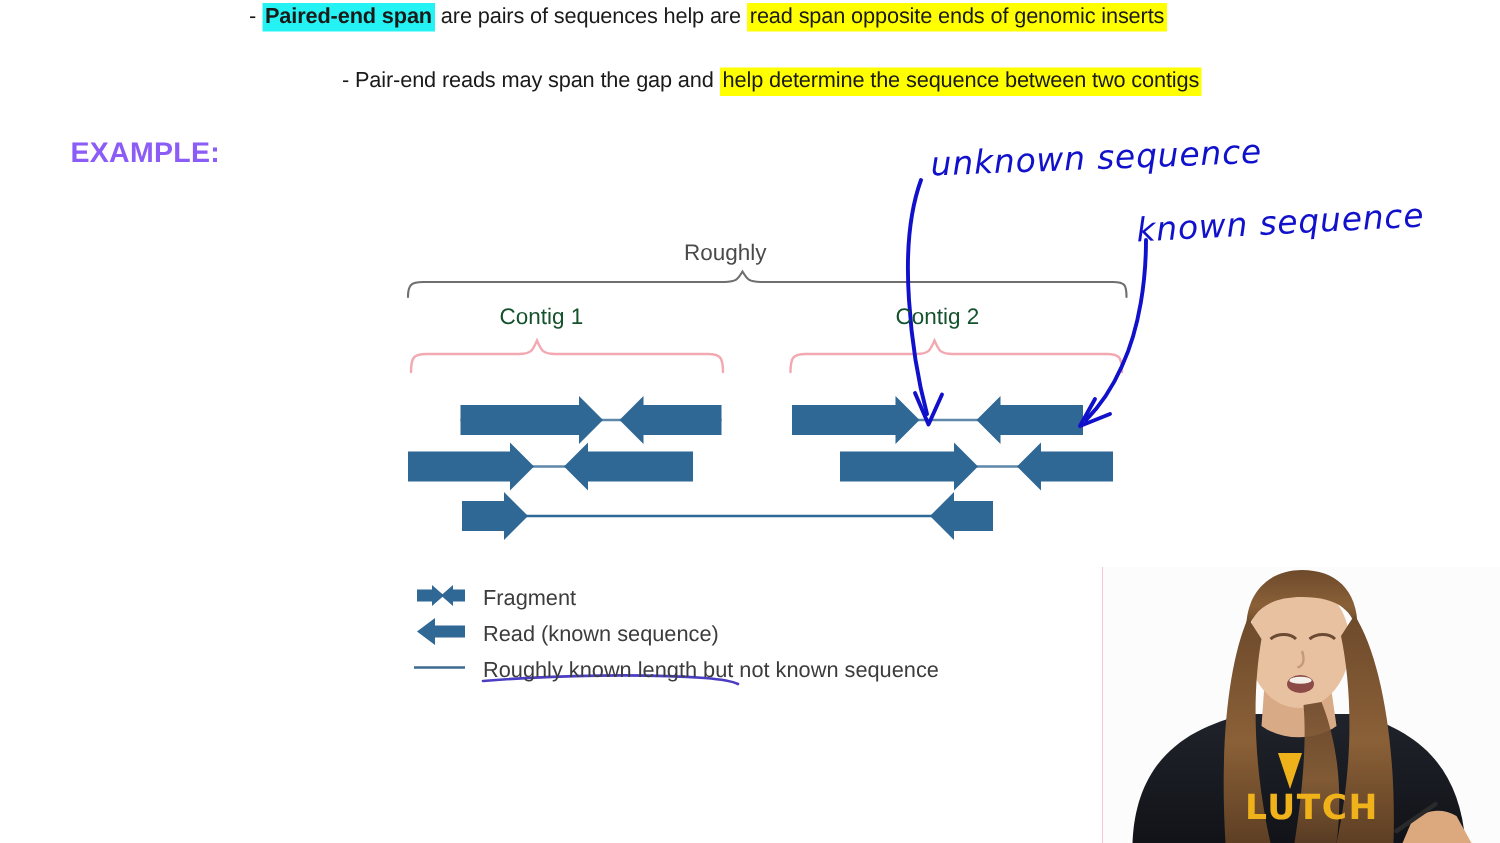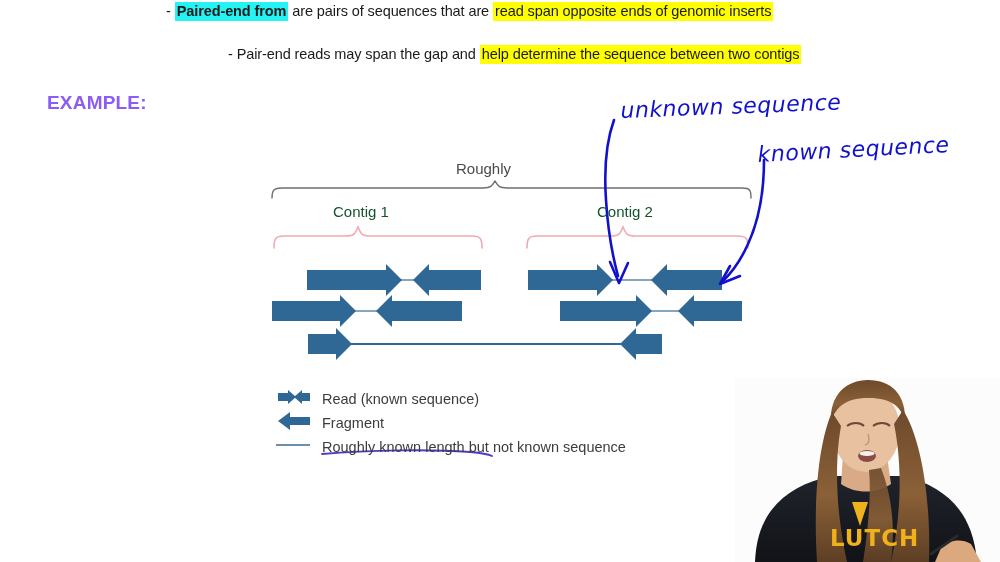--- a/index.html
+++ b/index.html
@@ -74,21 +74,21 @@
   }
   .wc-bg{position:absolute;inset:0;background:#fdfdfd;}
   .wc-svg{position:absolute;left:0;top:0;}
 </style>
 </head>
 <body>
 
 <div class="slide">
 
   <div class="bullet b1">
-    <span class="dash">- </span><span class="hl-cyan">Paired-end from</span><span> are pairs of sequences that are </span><span class="hl-yellow">read span opposite ends of genomic inserts</span>
+    <span class="dash">- </span><span class="hl-cyan">Paired-end span</span><span> are pairs of sequences help are </span><span class="hl-yellow">read span opposite ends of genomic inserts</span>
   </div>
 
   <div class="bullet b2">
     <span class="dash">- </span><span>Pair-end reads may span the gap and </span><span class="hl-yellow">help determine the sequence between two contigs</span>
   </div>
 
   <div class="example-label">EXAMPLE:</div>
 
   <div class="figure">
 
@@ -163,22 +163,22 @@
         <path d="M764,160 C764,186 760,218 748,244 C740,262 732,272 724,280" fill="none" stroke="#1111cc" stroke-width="2.6" stroke-linecap="round"></path>
         <path d="M740,276 L720,284 L730,266" fill="none" stroke="#1111cc" stroke-width="2.6" stroke-linecap="round" stroke-linejoin="round"></path>
       </g>
     </svg>
 
     <div class="scaffold-label">Roughly</div>
     <div class="contig-label c1">Contig 1</div>
     <div class="contig-label c2">Contig 2</div>
 
     <div class="legend">
+      <div class="legend-row">Fragment</div>
       <div class="legend-row">Read (known sequence)</div>
-      <div class="legend-row">Fragment</div>
       <div class="legend-row">Roughly known length but not known sequence</div>
     </div>
   </div>
 
   <div class="hand hand-unknown">unknown sequence</div>
   <div class="hand hand-known">known sequence</div>
 
   <div class="webcam">
     <div class="wc-bg"></div>
     <svg class="wc-svg" width="265" height="184">

